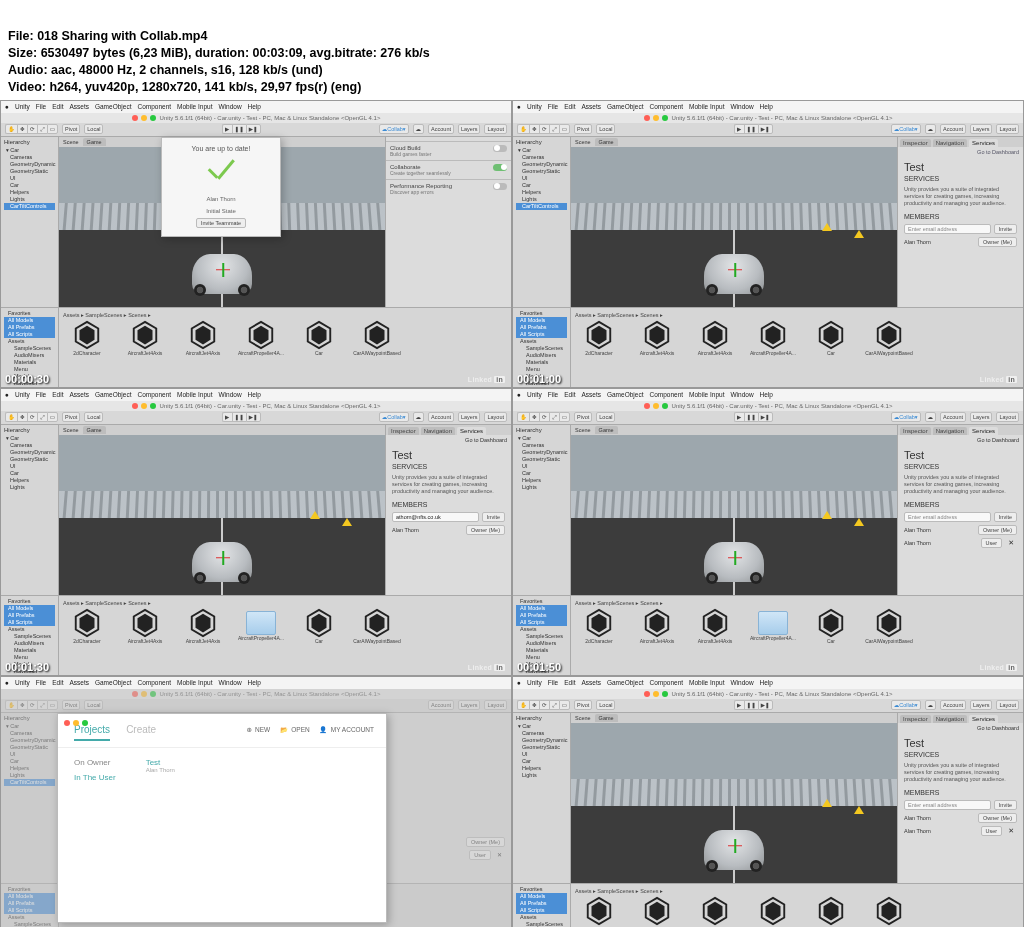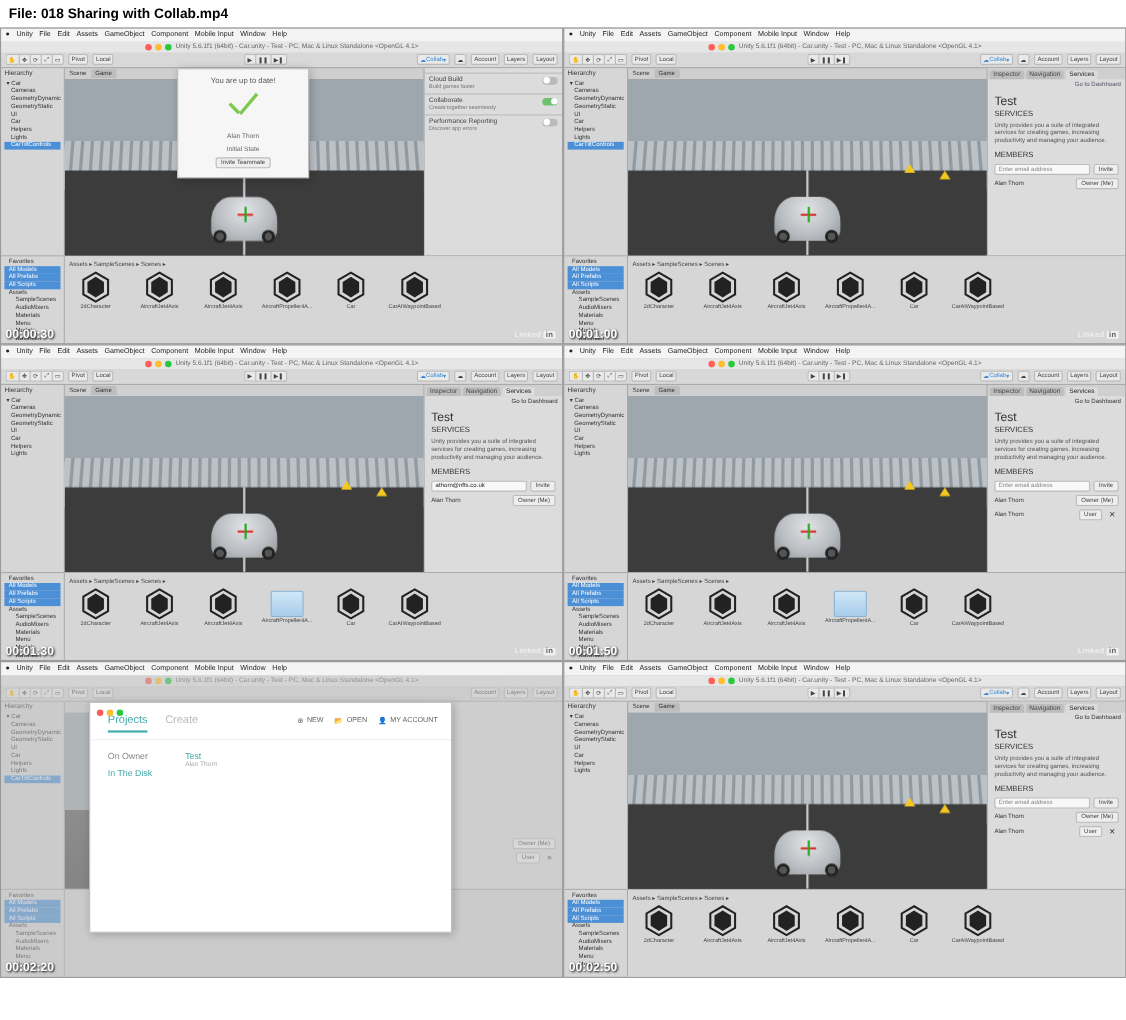--- a/index.html
+++ b/index.html
@@ -1,17 +1,17 @@
 <!DOCTYPE html>
 <html><head>
 <meta charset="utf-8">
 <style>
 * { box-sizing: border-box; margin: 0; padding: 0; font-family: Arial, Helvetica, sans-serif; }
 body { width: 1024px; height: 927px; background: #fff; overflow: hidden; }
-.file-info { padding: 4px 8px; font-size: 12.5px; font-weight: bold; color: #000; line-height: 1.35; }
+.file-info { padding: 4px 8px; font-size: 12.5px; font-weight: bold; color: #000; line-height: 1.35; margin-top: 24px; }
 .grid6 { display: grid; grid-template-columns: 1fr 1fr; grid-template-rows: repeat(3, 1fr); width: 1024px; height: 864px; }
 .cell { position: relative; border: 1px solid #999; background: #c0c0c0; overflow: hidden; font-size: 6.5px; color: #333; }
 .mac-menu { display: flex; align-items: center; gap: 6px; height: 12px; background: #f4f4f4; padding: 0 4px; color: #222; }
 .mac-menu span:first-child { font-weight: bold; }
 .traffic { display: inline-flex; gap: 3px; margin-right: 4px; }
 .traffic i { width: 6px; height: 6px; border-radius: 50%; display: inline-block; }
 .tr-r { background: #ff5f56; } .tr-y { background: #ffbd2e; } .tr-g { background: #27c93f; }
 .title-bar { height: 10px; background: #e6e6e6; display: flex; align-items: center; justify-content: center; color: #666; font-size: 6px; }
 .toolbar { height: 14px; background: #d8d8d8; display: flex; align-items: center; padding: 0 4px; gap: 4px; border-bottom: 1px solid #aaa; }
 .tb-btn { display: inline-flex; align-items: center; justify-content: center; min-width: 10px; height: 10px; background: #e9e9e9; border: 1px solid #bbb; border-radius: 2px; font-size: 5.5px; padding: 0 2px; color: #444; }
@@ -88,36 +88,39 @@
 
 
 .popup { position: absolute; background: #f6f6f6; border: 1px solid #bbb; box-shadow: 2px 2px 8px rgba(0,0,0,0.25); }
 .popup-green { left: 160px; top: 36px; width: 120px; height: 100px; display: flex; flex-direction: column; align-items: center; justify-content: center; }
 .popup-green .msg { font-size: 7px; color: #555; margin-bottom: 8px; }
 .check { width: 40px; height: 30px; position: relative; }
 .check:before { content: ""; position: absolute; left: 6px; top: 12px; width: 12px; height: 3px; background: #7cc94e; transform: rotate(45deg); }
 .check:after { content: ""; position: absolute; left: 13px; top: 8px; width: 24px; height: 3px; background: #7cc94e; transform: rotate(-50deg); }
 .popup-green .who { font-size: 6px; color: #666; margin-top: 6px; }
 
-.hub-popup { left: 80px; top: 36px; width: 330px; height: 210px; background: #fff; }
+.hub-popup { left: 56px; top: 36px; width: 330px; height: 210px; background: #fff; }
 .hub-tabs { display: flex; gap: 16px; padding: 10px 16px 6px; border-bottom: 1px solid #eee; font-size: 10px; color: #bbb; }
 .hub-tabs .on { color: #4aa; border-bottom: 2px solid #4aa; padding-bottom: 4px; }
 .hub-actions { position: absolute; right: 12px; top: 12px; display: flex; gap: 10px; font-size: 6.5px; color: #666; }
 .hub-actions span { display: inline-flex; align-items: center; gap: 3px; }
 .hub-body { display: flex; padding: 10px 16px; gap: 30px; font-size: 8px; }
 .hub-left div { margin-bottom: 6px; color: #888; }
 .hub-left div.on { color: #4aa; }
 .hub-right .pj { color: #4aa; font-size: 8px; }
 .hub-right .pj-sub { color: #aaa; font-size: 6px; }
 </style>
 </head>
 <body>
 
 <div class="file-info">
   <div>File: 018 Sharing with Collab.mp4</div>
+  <div>Size: 6530497 bytes (6,23 MiB), duration: 00:03:09, avg.bitrate: 276 kb/s</div>
+  <div>Audio: aac, 48000 Hz, 2 channels, s16, 128 kb/s (und)</div>
+  <div>Video: h264, yuv420p, 1280x720, 141 kb/s, 29,97 fps(r) (eng)</div>
 </div>
 
 <div class="grid6">
 
   <div class="cell">
     <div class="mac-menu">
       <span>●</span>
       <span>Unity</span>
       <span>File</span>
       <span>Edit</span>
@@ -891,21 +894,21 @@
         <span>Create</span>
       </div>
       <div class="hub-actions">
         <span>⊕ <span>NEW</span></span>
         <span>📂 <span>OPEN</span></span>
         <span>👤 <span>MY ACCOUNT</span></span>
       </div>
       <div class="hub-body">
         <div class="hub-left">
           <div>On Owner</div>
-          <div class="on">In The Disk</div>
+          <div class="on">In The User</div>
         </div>
         <div class="hub-right">
           <div class="pj">Test</div>
           <div class="pj-sub">Alan Thorn</div>
         </div>
       </div>
     </div>
 
     <div class="timestamp">00:02:20</div>
   </div>

